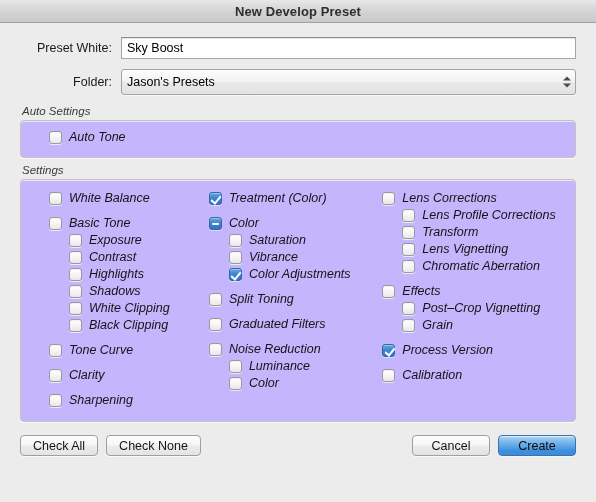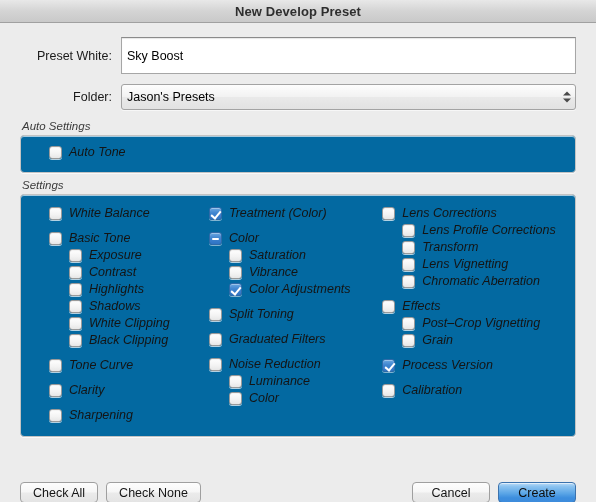--- a/index.html
+++ b/index.html
@@ -45,21 +45,21 @@
   }
   .form-label {
     width: 92px;
     text-align: right;
     padding-right: 9px;
     font-size: 12.5px;
     color: #1a1a1a;
   }
   .text-input {
     flex: 1;
-    height: 37px;
+    height: 22px;
     line-height: 20px;
     background: #ffffff;
     border: 1px solid #a6a6a6;
     border-top-color: #8a8a8a;
     box-shadow: inset 0 1px 1px rgba(0,0,0,0.10);
     padding: 0 5px;
     font-size: 12.5px;
     color: #000;
     box-sizing: border-box;
     font-family: "Liberation Sans", sans-serif;
@@ -108,21 +108,21 @@
     font-style: italic;
   }
   .group-title {
     font-size: 11.5px;
     color: #3b3b3b;
     margin: 6px 0 3px 2px;
   }
   .group-box {
     border: 1px solid #c3c3c3;
     border-radius: 4px;
-    background: #0369a1;
+    background: #c4b5fd;
     box-shadow: inset 0 1px 0 rgba(255,255,255,0.65), 0 1px 0 rgba(255,255,255,0.7);
   }
   .auto-box {
     padding: 9px 0 10px 28px;
   }
   .settings-box {
     padding: 11px 0 12px 0;
     position: relative;
     height: 243px;
     box-sizing: border-box;
@@ -195,21 +195,20 @@
   }
   .col-1 { width: 166px; }
   .col-2 { width: 180px; }
   .col-3 { width: 200px; }
 
   
   .footer {
     display: flex;
     align-items: flex-start;
     padding: 13px 20px 0 20px;
-    margin-top: 32px;
   }
   .btn {
     height: 21px;
     min-width: 78px;
     padding: 0 12px;
     font-size: 12.5px;
     font-family: "Liberation Sans", sans-serif;
     color: #151515;
     background: linear-gradient(to bottom, #fdfdfd 0%, #f6f6f6 48%, #ebebeb 52%, #e4e4e4 100%);
     border: 1px solid #9f9f9f;

